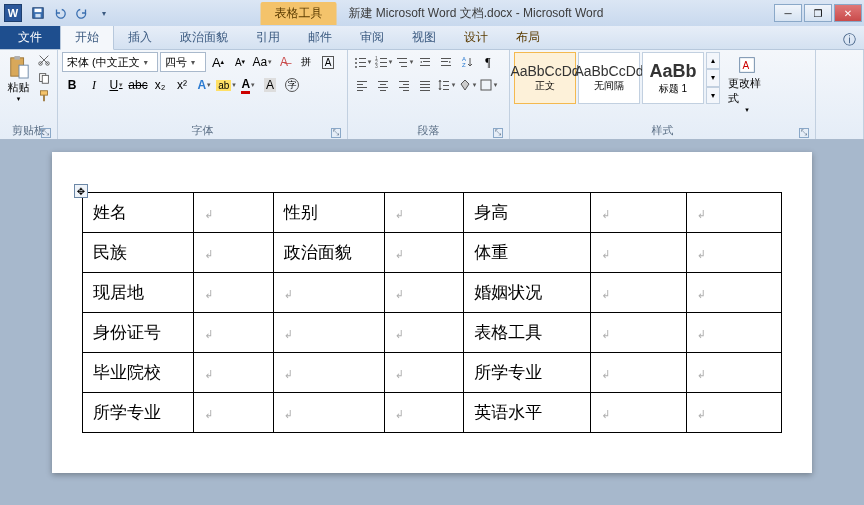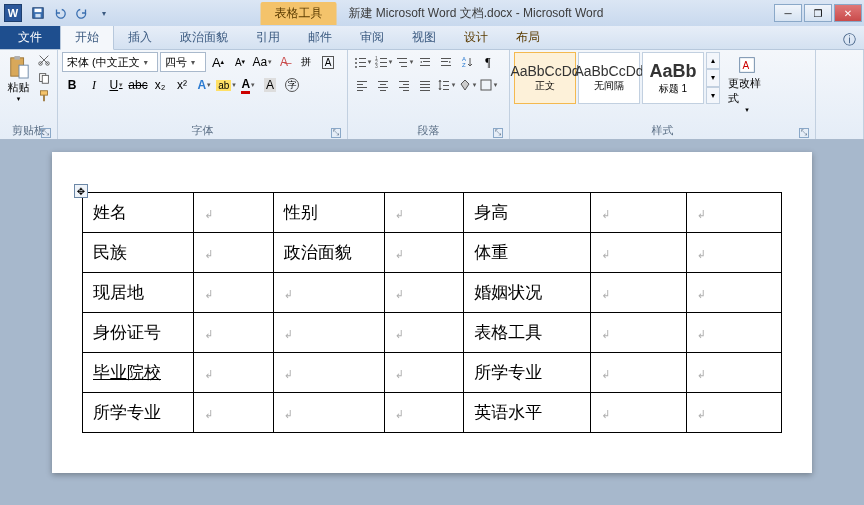--- a/index.html
+++ b/index.html
@@ -419,21 +419,21 @@
           <tr>
             <td style="width: 14%;">身份证号</td>
             <td style="width: 10%;"><span class="blank-mark">↲</span></td>
             <td style="width: 14%;"><span class="blank-mark">↲</span></td>
             <td style="width: 10%;"><span class="blank-mark">↲</span></td>
             <td style="width: 16%;">表格工具</td>
             <td style="width: 12%;"><span class="blank-mark">↲</span></td>
             <td style="width: 12%;"><span class="blank-mark">↲</span></td>
           </tr>
           <tr>
-            <td style="width: 14%; text-decoration: underline;">毕业院校</td>
+            <td style="width: 14%;">毕业院校</td>
             <td style="width: 10%;"><span class="blank-mark">↲</span></td>
             <td style="width: 14%;"><span class="blank-mark">↲</span></td>
             <td style="width: 10%;"><span class="blank-mark">↲</span></td>
             <td style="width: 16%;">所学专业</td>
             <td style="width: 12%;"><span class="blank-mark">↲</span></td>
             <td style="width: 12%;"><span class="blank-mark">↲</span></td>
           </tr>
           <tr>
             <td style="width: 14%;">所学专业</td>
             <td style="width: 10%;"><span class="blank-mark">↲</span></td>

